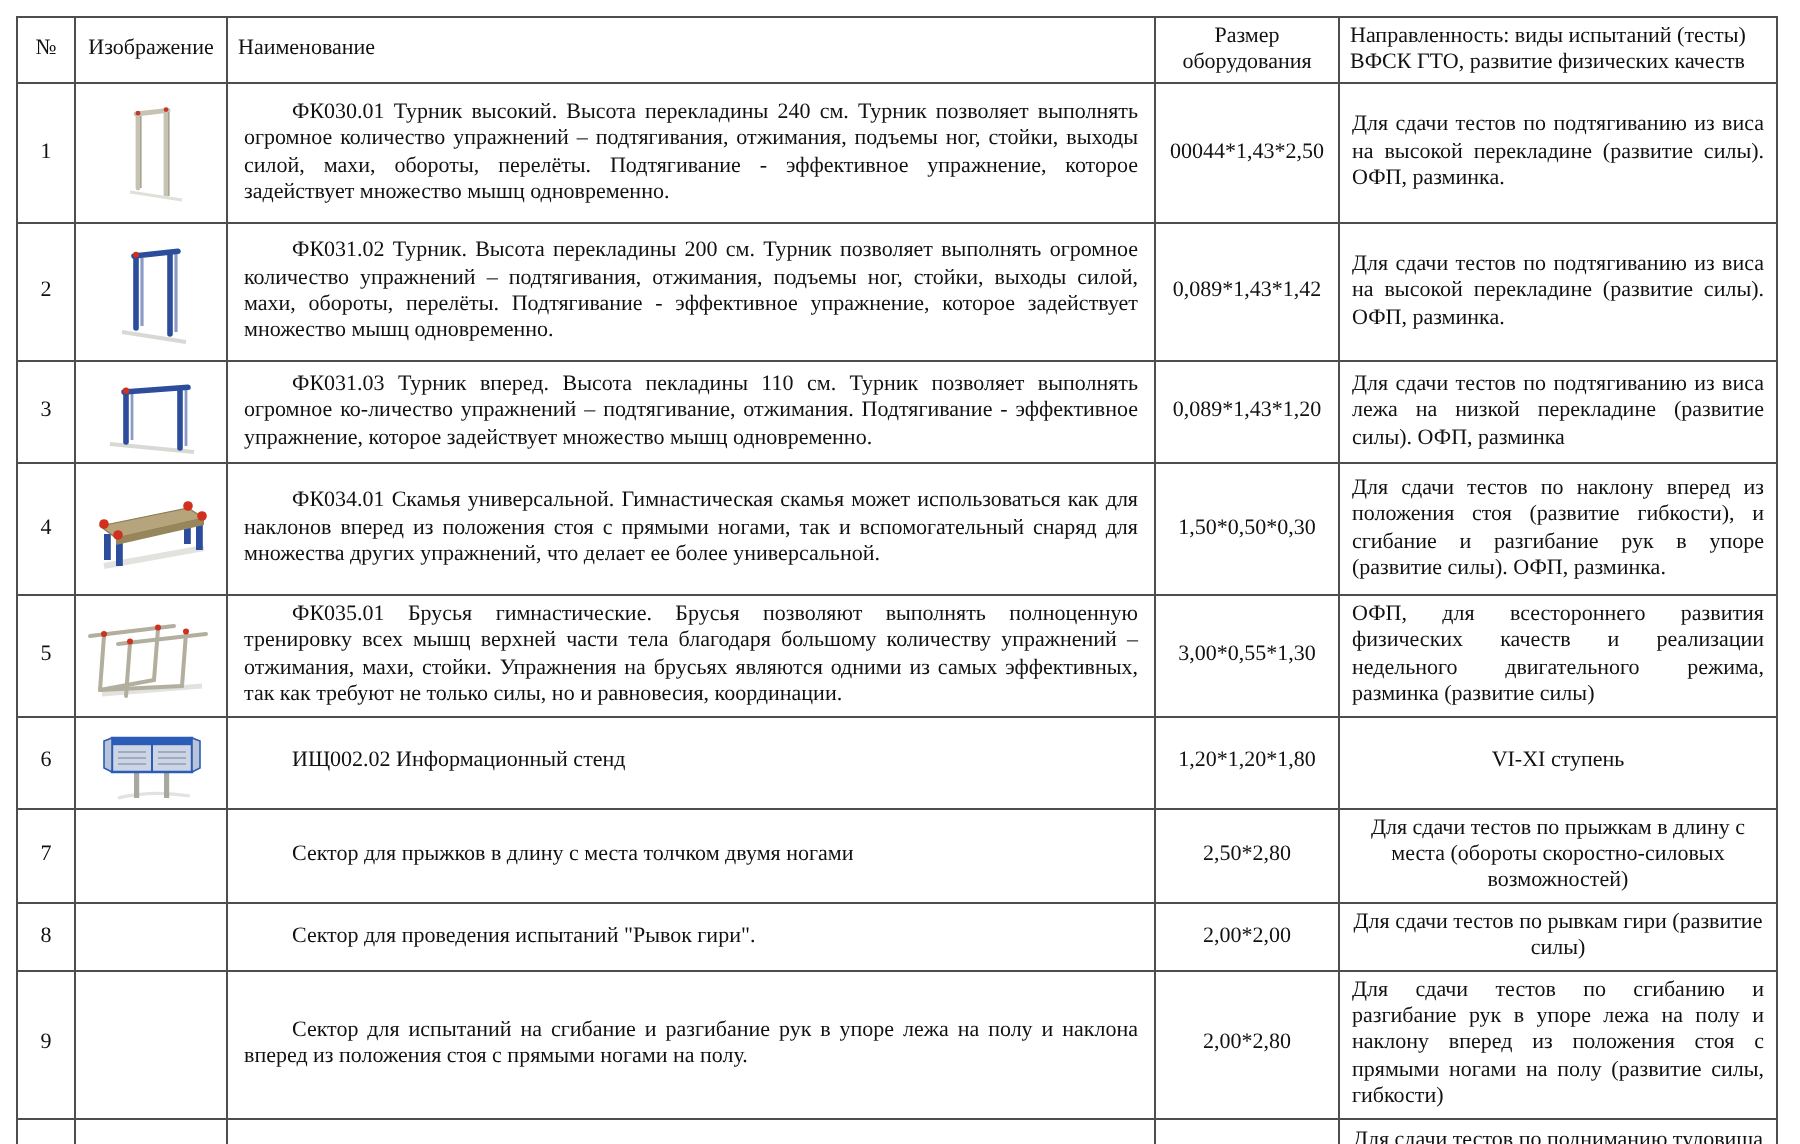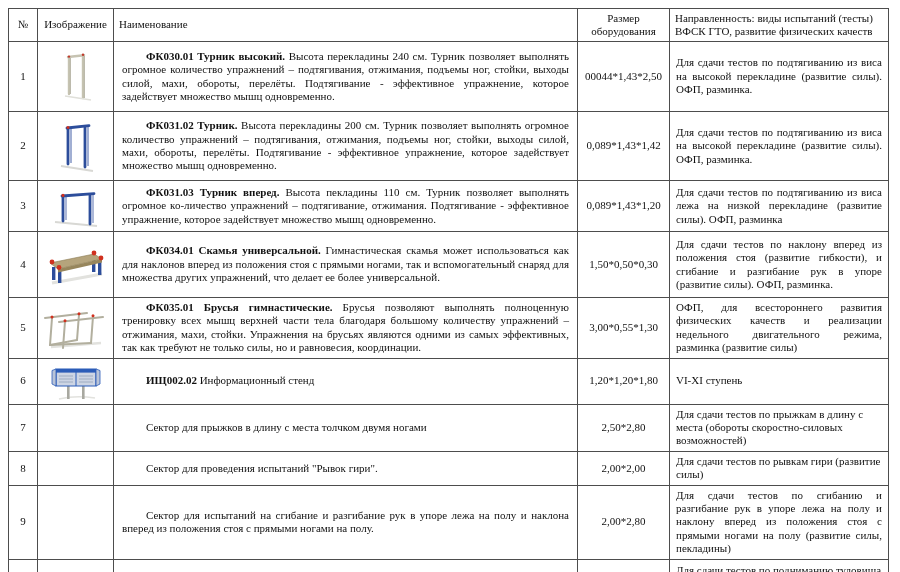--- a/index.html
+++ b/index.html
@@ -4,22 +4,22 @@
 <style>
   html,body{margin:0;padding:0;background:#ffffff;}
   body{width:900px;height:572px;font-family:"Liberation Serif",serif;color:#111;overflow:hidden;}
   table{border-collapse:collapse;table-layout:fixed;margin:8px 0 0 8px;}
   td,th{border:1px solid #4d4d4d;font-size:11px;line-height:1.22;vertical-align:middle;
         padding:2px 5px;font-weight:normal;word-wrap:break-word;}
   th{height:28px;}
   .c{text-align:center;}
   .l{text-align:left;}
   .name{text-align:justify;text-indent:24px;padding:3px 8px;}
-  .name b{font-weight:bold;}
-  .dir{text-align:left;padding:3px 6px;}
+  .name b{font-weight:normal;}
+  .dir{text-align:center;padding:3px 6px;}
   .dir.j{text-align:justify;}
   .imgcell{text-align:center;padding:0;}
   .imgcell svg{display:block;margin:0 auto;}
 </style>
 </head>
 <body>
 
 <table>
   <colgroup>
     <col style="width:29px">
@@ -214,21 +214,21 @@
     <td class="dir">Для сдачи тестов по рывкам гири (развитие силы)</td>
   </tr>
 
   <tr style="height:58px;">
     <td class="c">9</td>
     <td class="imgcell"></td>
     <td class="name">
       <b></b><span>Сектор для испытаний на сгибание и разгибание рук в упоре лежа на полу и наклона вперед из положения стоя с прямыми ногами на полу.</span>
     </td>
     <td class="c">2,00*2,80</td>
-    <td class="dir j">Для сдачи тестов по сгибанию и разгибание рук в упоре лежа на полу и наклону вперед из положения стоя с прямыми ногами на полу (развитие силы, пекладины)</td>
+    <td class="dir j">Для сдачи тестов по сгибанию и разгибание рук в упоре лежа на полу и наклону вперед из положения стоя с прямыми ногами на полу (развитие силы, гибкости)</td>
   </tr>
 
   <tr style="height:50px;">
     <td class="c">10</td>
     <td class="imgcell"></td>
     <td class="name">
       <b></b>
     </td>
     <td class="c">2,00*2,80</td>
     <td class="dir">Для сдачи тестов по подниманию туловища из положения лежа на спине (развитие скоростно-силовых возможностей)</td>

